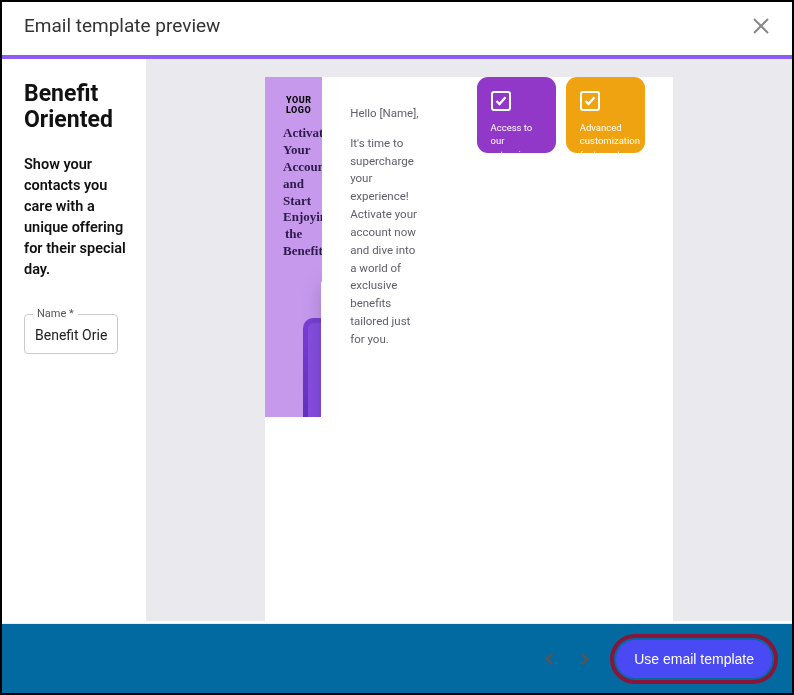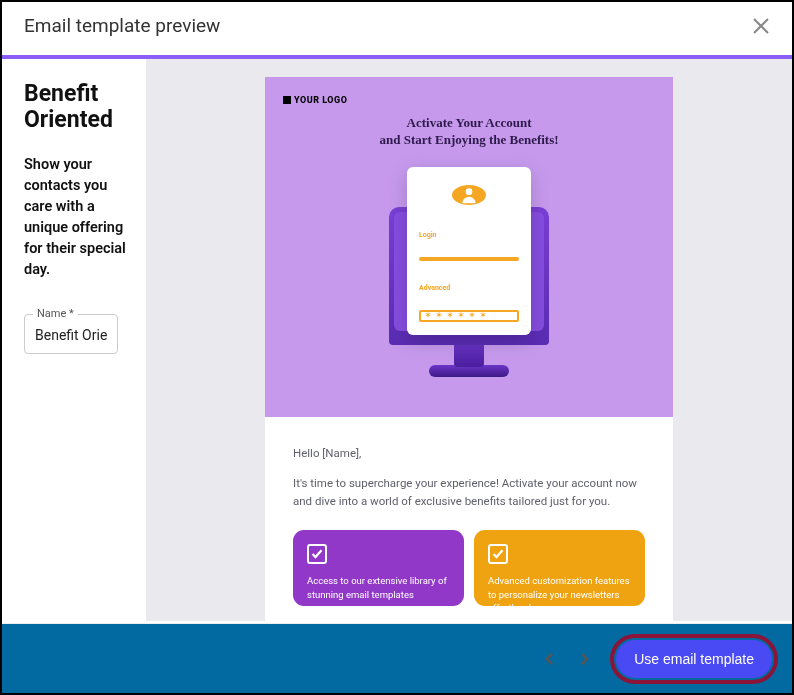--- a/index.html
+++ b/index.html
@@ -85,21 +85,21 @@
       background: #e9e9ee;
       padding: 18px 0 0 0;
       display: flex;
       justify-content: center;
       overflow: hidden;
     }
     .email-canvas {
       width: 408px;
       background: #fff;
       display: flex;
-      flex-direction: column;
+      flex-direction: row;
     }
     .email-hero {
       background: #c699ed;
       padding: 18px 18px 0 18px;
       height: 340px;
       position: relative;
       overflow: hidden;
     }
     .logo {
       font-size: 9px;

